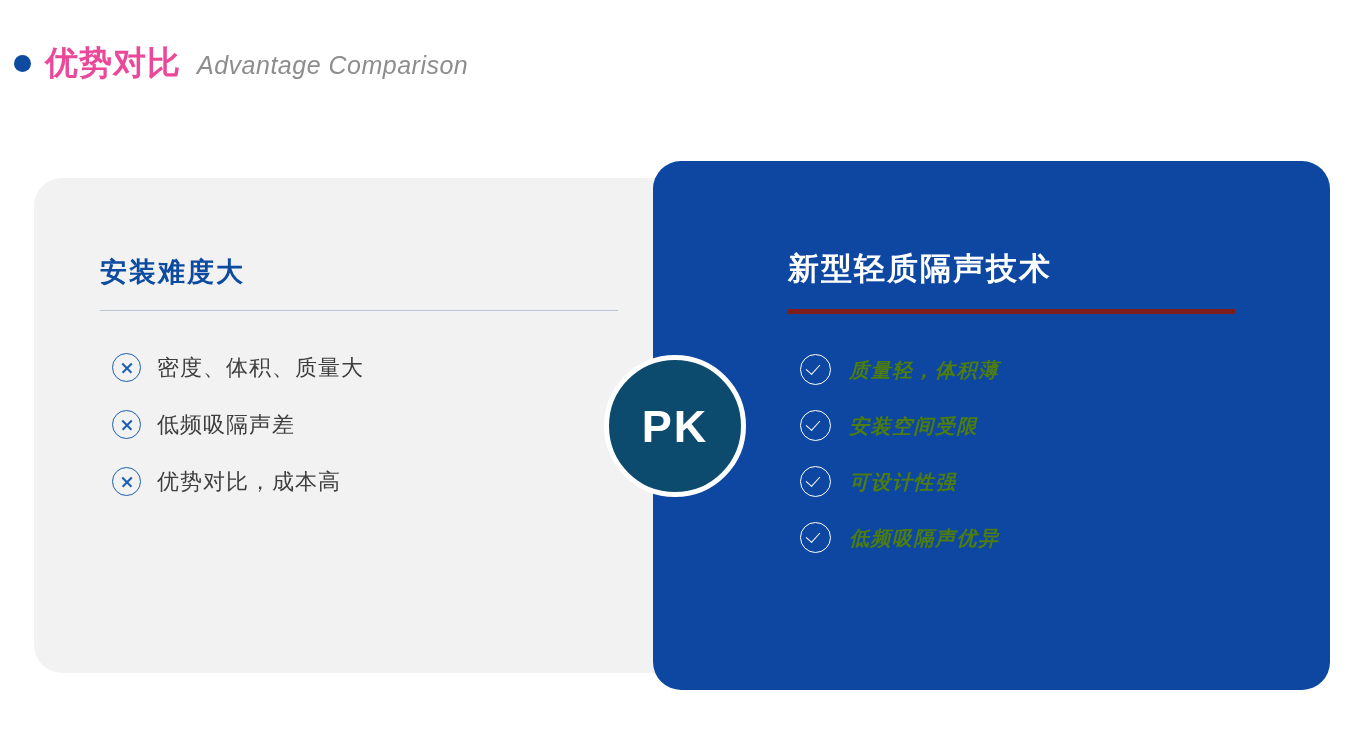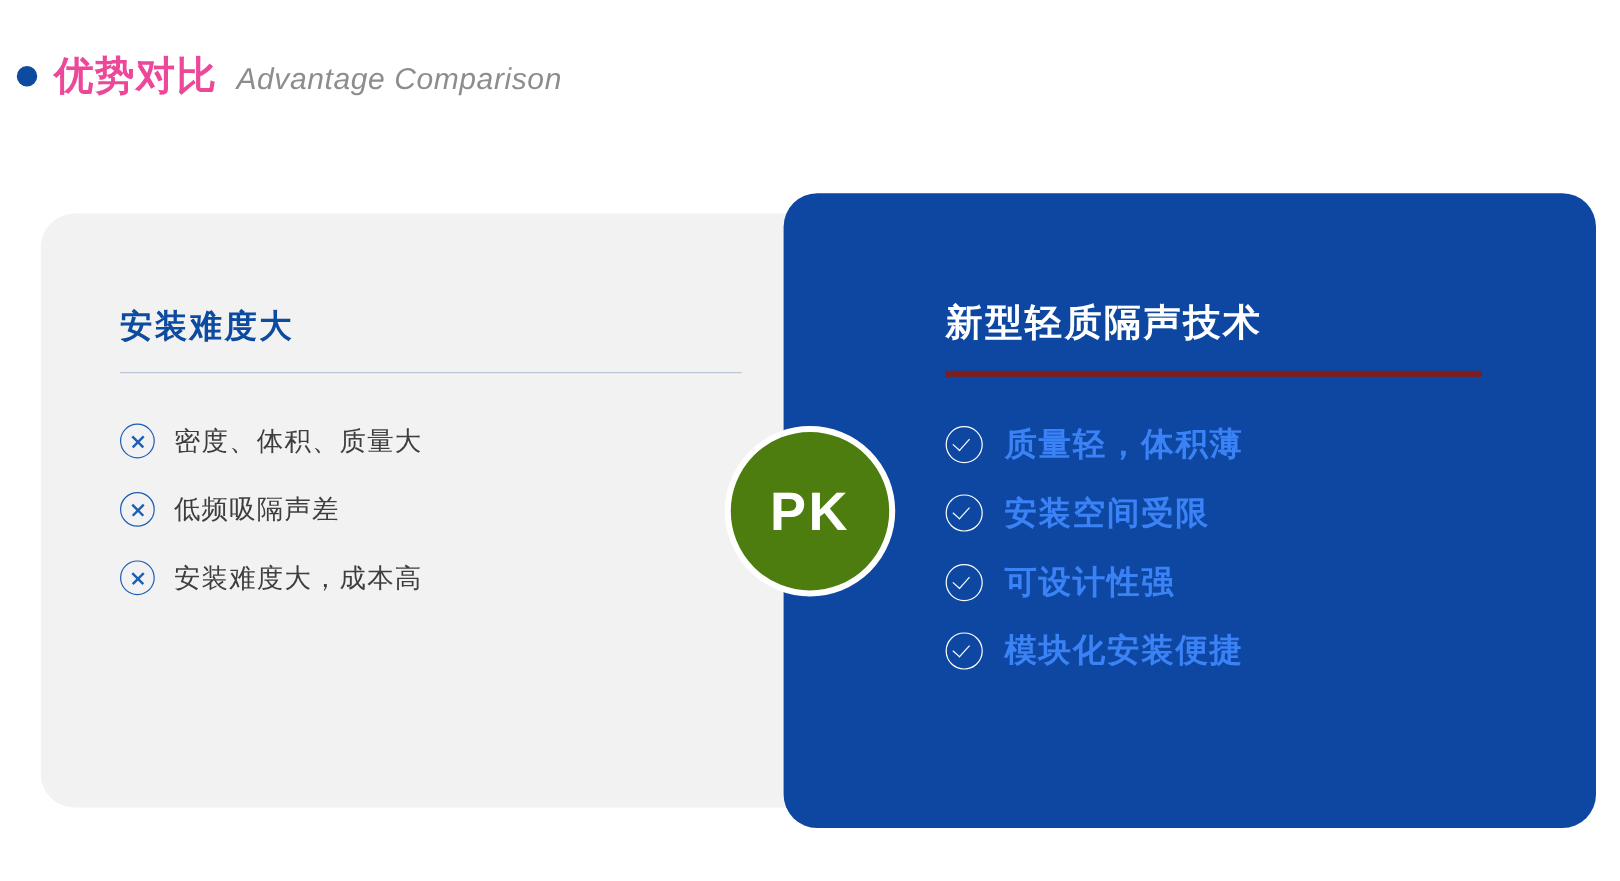--- a/index.html
+++ b/index.html
@@ -102,21 +102,21 @@
     letter-spacing: 2px;
     line-height: 1.2;
     padding-bottom: 22px;
     border-bottom: 5px solid #7f1d1d;
     width: 447px;
     box-sizing: border-box;
   }
 
   .list {
     list-style: none;
-    margin: 0;
+    margin: 12px;
     padding: 0;
   }
   .list-left {
     margin-top: 42px;
   }
   .list-right {
     margin-top: 40px;
   }
   .list-item {
     display: flex;
@@ -170,36 +170,37 @@
     transform: rotate(42deg);
   }
 
   .item-text-left {
     font-size: 22px;
     color: #3e3e3e;
     letter-spacing: 1px;
     line-height: 1.2;
   }
   .item-text-right {
-    font-size: 27px;
-    color: #3b82f6;
+    font-size: 20px;
+    color: #4d7c0f;
     font-weight: bold;
     letter-spacing: 1.5px;
     line-height: 1.2;
+    font-style: italic;
   }
 
   
   .pk-badge {
     position: absolute;
     left: 604px;
     top: 355px;
     width: 142px;
     height: 142px;
     border-radius: 50%;
-    background: #4d7c0f;
+    background: #0c4a6e;
     border: 5px solid #ffffff;
     box-sizing: border-box;
     display: flex;
     align-items: center;
     justify-content: center;
     z-index: 5;
   }
   .pk-text {
     color: #ffffff;
     font-size: 45px;
@@ -235,21 +236,21 @@
           <i class="x1"></i>
           <i class="x2"></i>
         </span>
       <span class="item-text-left">低频吸隔声差</span>
     </li>
     <li class="list-item">
       <span class="icon-circle">
           <i class="x1"></i>
           <i class="x2"></i>
         </span>
-      <span class="item-text-left">安装难度大，成本高</span>
+      <span class="item-text-left">优势对比，成本高</span>
     </li>
   </ul>
 </div>
 
 <div class="card-inner-right">
   <div class="title-right">新型轻质隔声技术</div>
   <ul class="list list-right">
     <li class="list-item">
       <span class="icon-circle light">
           <i class="ck"></i>
@@ -265,20 +266,20 @@
     <li class="list-item">
       <span class="icon-circle light">
           <i class="ck"></i>
         </span>
       <span class="item-text-right">可设计性强</span>
     </li>
     <li class="list-item">
       <span class="icon-circle light">
           <i class="ck"></i>
         </span>
-      <span class="item-text-right">模块化安装便捷</span>
+      <span class="item-text-right">低频吸隔声优异</span>
     </li>
   </ul>
 </div>
 
 <div class="pk-badge">
   <span class="pk-text">PK</span>
 </div>
 
 </body></html>

